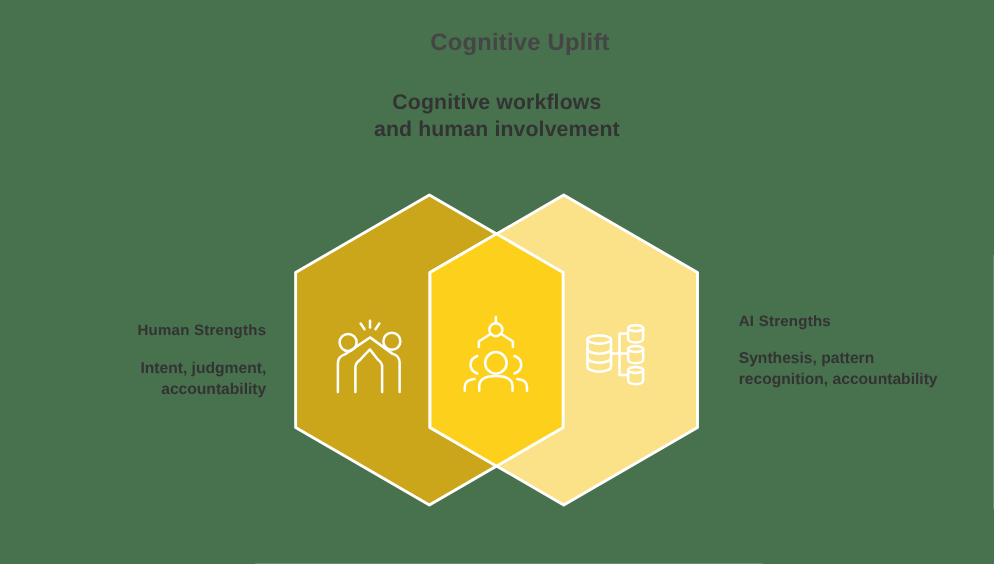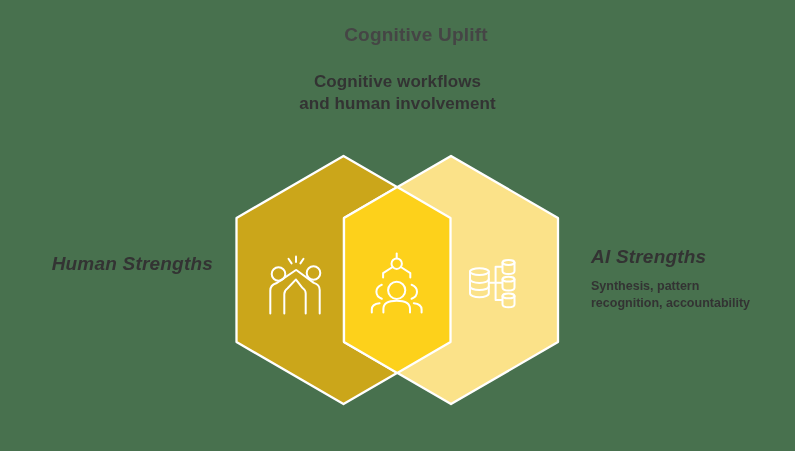--- a/index.html
+++ b/index.html
@@ -29,24 +29,23 @@
     right:582px;top:254px;
     text-align:right;
     width:190px;
   }
   .right-label{
     left:581px;top:247px;
     width:175px;
     margin-left:10px;
   }
   .side-heading{
-    font-size:19px;
+    font-size:12px;
     line-height:20px;
     letter-spacing:.2px;
-    font-style:italic;
   }
   .side-caption{
     margin-top:12px;
     font-size:12.5px;
     line-height:17px;
   }
   .right-label .side-caption{margin-top:11px;}
   svg .hex{stroke:#ffffff;stroke-width:2.3;stroke-linejoin:round;}
   svg .icon{fill:none;stroke:#ffffff;stroke-width:2;stroke-linecap:round;stroke-linejoin:round;}
 </style>
@@ -106,20 +105,24 @@
       <path d="M502.5,262.5 L502.5,270.9 C502.5,272.7 505.2,273.9 508.5,273.9 C511.8,273.9 514.5,272.7 514.5,270.9 L514.5,262.5"></path>
       <ellipse cx="508.5" cy="279.2" rx="6" ry="2.4"></ellipse>
       <path d="M502.5,279.2 L502.5,287.6 C502.5,289.4 505.2,290.6 508.5,290.6 C511.8,290.6 514.5,289.4 514.5,287.6 L514.5,279.2"></path>
       <ellipse cx="508.5" cy="295.9" rx="6" ry="2.4"></ellipse>
       <path d="M502.5,295.9 L502.5,304.3 C502.5,306.1 505.2,307.3 508.5,307.3 C511.8,307.3 514.5,306.1 514.5,304.3 L514.5,295.9"></path>
     </g>
   </svg>
 
   <div class="abs left-label" style="color: rgb(51, 51, 51);">
     <div class="side-heading">Human Strengths</div>
+    <div class="side-caption">
+      <div>Intent, judgment,</div>
+      <div>accountability</div>
+    </div>
   </div>
 
   <div class="abs right-label" style="color: rgb(51, 51, 51);">
     <div class="side-heading">AI Strengths</div>
     <div class="side-caption">
       <div>Synthesis, pattern</div>
       <div>recognition, accountability</div>
     </div>
   </div>
 

